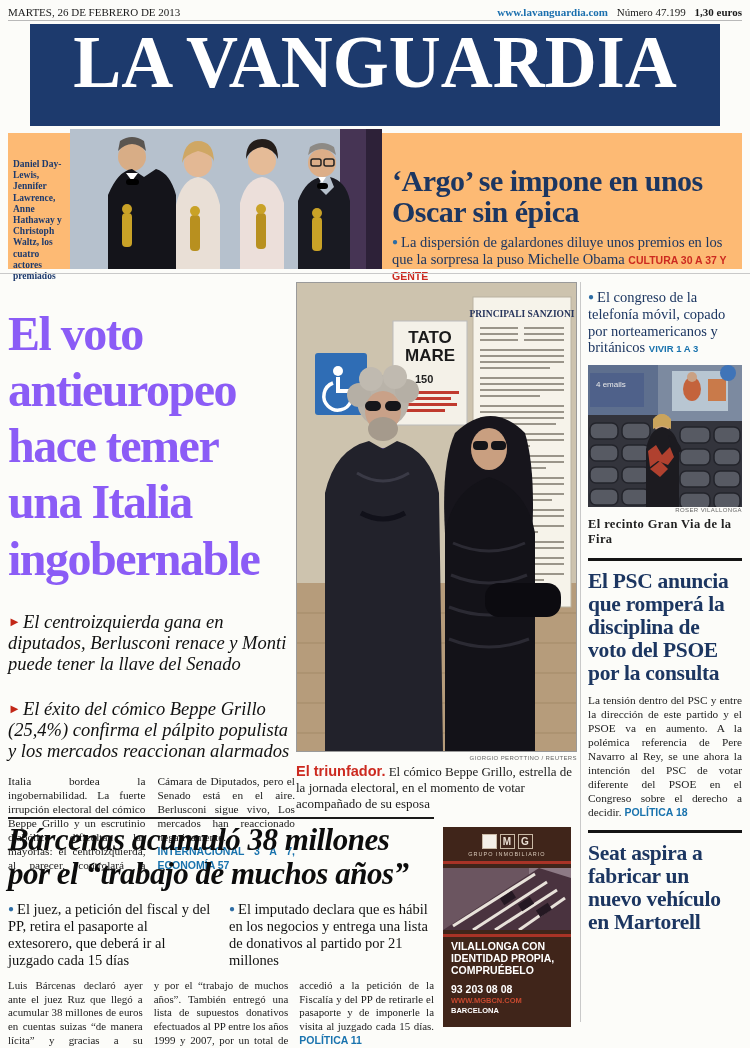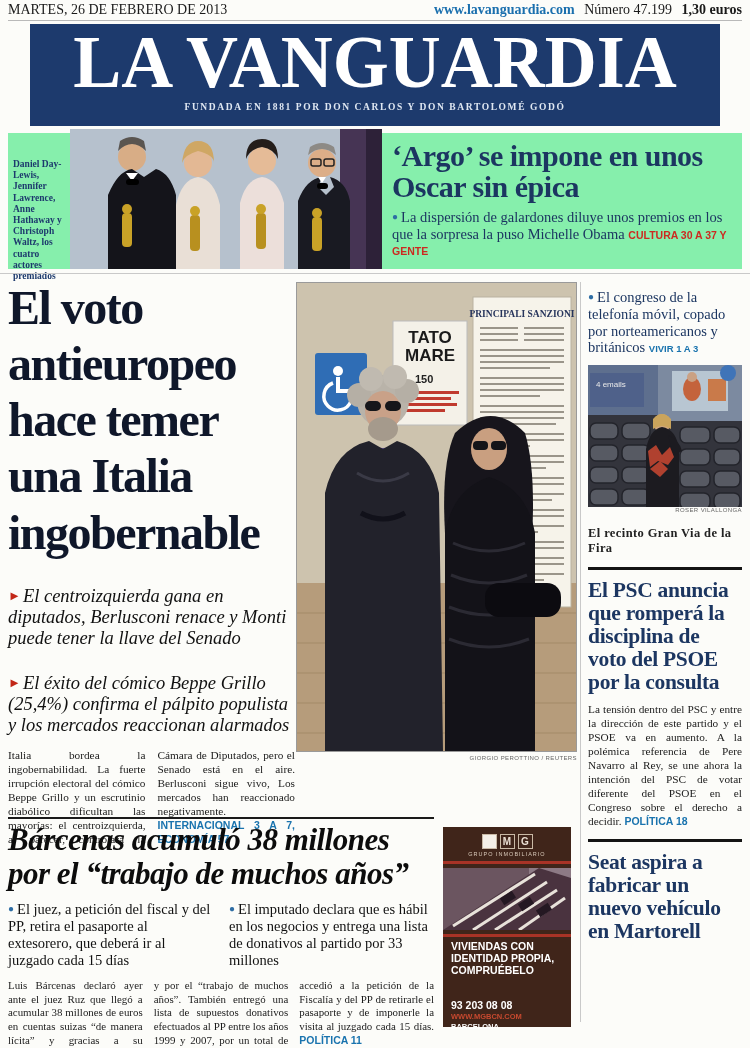--- a/index.html
+++ b/index.html
@@ -2,70 +2,70 @@
 <html><head>
 <meta charset="utf-8">
 <style>
   * { margin:0; padding:0; box-sizing:border-box; }
   body { background:#e8e8e4; font-family:"Liberation Serif", serif; }
   .page { position:relative; width:750px; height:1048px; background:#fcfcf9; margin:0 auto; overflow:hidden; }
 
   
   .topbar { position:absolute; top:3px; left:8px; right:8px; height:18px;
     display:flex; justify-content:space-between; align-items:flex-end;
-    font-size:14px; color:#1a1a1a; border-bottom:1px solid #b9b9b9; padding-bottom:2px; }
+    font-size:11px; color:#1a1a1a; border-bottom:1px solid #b9b9b9; padding-bottom:2px; }
   .topbar .right span { margin-left:6px; }
   .web-link { color:#1a6fae; font-weight:bold; }
   .price { font-weight:bold; }
 
   
   .masthead { position:absolute; top:24px; left:30px; right:30px; height:102px;
     background:#1d3a6d; color:#fff; text-align:center; }
   .masthead h1 { font-family:"Liberation Serif", serif; font-weight:bold; font-size:72px;
     line-height:1.02; letter-spacing:0px; transform:scaleY(1.04); margin-top:2px; white-space:nowrap; }
   .masthead .founded { font-size:9.5px; font-weight:bold; letter-spacing:1.6px; color:#dfe7f2; margin-top:3px; }
 
   
-  .strip { position:absolute; top:133px; left:8px; right:8px; height:136px; background:#86efac; }
+  .strip { position:absolute; top:133px; left:8px; right:8px; height:136px; background:#fdba74; }
   .strip-caption { position:absolute; left:5px; top:26px; width:55px; font-size:9.5px; font-weight:bold;
     color:#1d3a6d; line-height:1.18; }
   .oscars-photo { position:absolute; left:62px; top:-4px; width:312px; height:140px; overflow:hidden; }
   .argo { position:absolute; left:380px; right:8px; top:0; height:136px; padding:8px 4px 0 4px; }
-  .argo h2 { font-size:30px; font-weight:bold; color:#1c3661; line-height:1.02; letter-spacing:-0.5px; }
+  .argo h2 { font-size:30px; font-weight:bold; color:#1c3661; line-height:1.02; letter-spacing:-0.5px;margin-top:25px; }
   .argo p { margin-top:7px; font-size:14.5px; color:#1c3661; line-height:1.14; }
   .dot { color:#2e6da4; font-size:10px; vertical-align:2px; margin-right:3px; }
   .ref { font-family:"Liberation Sans", sans-serif; font-weight:bold; }
   .ref.red { color:#cc2a20; font-size:10.5px; }
   .ref.blue { color:#1973ae; font-size:10.5px; }
 
   .hrule { position:absolute; top:273px; left:0; right:0; border-top:1px solid #c9c9c9; }
 
   
   .lead-col { position:absolute; left:8px; top:280px; width:287px; }
-  .lead-col h1 { font-size:48px; font-weight:bold; color:#0f172a; line-height:1.17; letter-spacing:-1.5px; }
+  .lead-col h1 { font-size:48px; font-weight:bold; color:#8b5cf6; line-height:1.17; letter-spacing:-1.5px;margin-top:26px; }
   .lead-bullet { margin-top:25px; font-size:18.5px; font-style:italic; color:#111; line-height:1.13; }
   .arrow { color:#c22717; font-size:13px; font-style:normal; vertical-align:2px; margin-right:2px; }
   .lead-body { margin-top:12px; column-count:2; column-gap:12px; font-size:11.3px; line-height:1.24;
     text-align:justify; color:#1b1b1b; }
 
   
   .grillo-photo { position:absolute; left:296px; top:282px; width:281px; height:470px; border:1px solid #9a9a9a; overflow:hidden; }
   .credit { font-family:"Liberation Sans", sans-serif; font-size:6px; color:#666; text-align:right; letter-spacing:0.4px; }
   .grillo-credit { position:absolute; left:296px; top:755px; width:281px; }
   .grillo-caption { position:absolute; left:296px; top:763px; width:281px; font-size:13px; color:#1b1b1b; line-height:1.2; }
   .cap-lead { font-family:"Liberation Sans", sans-serif; font-weight:bold; color:#cc2a20; font-size:14.5px; }
 
   
   .vrule { position:absolute; left:580px; top:282px; height:740px; border-left:1px solid #c9c9c9; }
   .right-col { position:absolute; left:588px; top:280px; width:154px; }
   .right-col h3 { font-size:21.5px; font-weight:bold; color:#1c3661; line-height:1.07; letter-spacing:-0.3px; }
   .right-sub { margin-top:9px; font-size:14.5px; color:#1c3661; line-height:1.16; }
   .ref.small { font-size:9.5px; }
   .fira-photo { width:154px; height:142px; margin-top:9px; overflow:hidden; }
-  .fira-caption { font-size:12.5px; font-weight:bold; color:#222; letter-spacing:0.4px; margin-top:13px; }
+  .fira-caption { font-size:12.5px; font-weight:bold; color:#222; letter-spacing:0.4px; margin-top:4px; }
   .divider { height:3px; background:#141414; margin:11px 0 9px 0; }
   .right-body { margin-top:8px; font-size:11.3px; line-height:1.24; text-align:justify; color:#1b1b1b; }
 
   
   .bar-rule { position:absolute; left:8px; top:817px; width:426px; border-top:2px solid #1a1a1a; }
   .barcenas { position:absolute; left:8px; top:823px; width:426px; }
   .barcenas h2 { font-size:31px; font-weight:bold; font-style:italic; color:#0c0c0c; line-height:1.1; letter-spacing:-0.5px; }
   .bar-bullets { display:flex; gap:16px; margin-top:10px; }
   .bar-bullets p { flex:1; font-size:14.5px; color:#111; line-height:1.17; }
   .bar-body { margin-top:10px; column-count:3; column-gap:11px; font-size:10.9px; line-height:1.25;
@@ -75,41 +75,40 @@
   .ad { position:absolute; left:443px; top:827px; width:128px; height:200px; background:#40251a;
     font-family:"Liberation Sans", sans-serif; color:#fff; padding:7px 8px; }
   .ad-logo { display:flex; justify-content:center; gap:3px; }
   .ad-box { width:15px; height:15px; border:1px solid #c9b9a5; font-size:10px; font-weight:bold;
     display:flex; align-items:center; justify-content:center; color:#e9ded2; }
   .ad-box.empty { background:#f4efe7; }
   .ad-sub { text-align:center; font-size:5.5px; letter-spacing:1px; color:#d8c9b9; margin-top:2px; }
   .ad-bar { height:3px; background:#a83326; margin:4px -8px; }
   .ad-photo { height:62px; margin:0 -8px; overflow:hidden; }
   .ad-line1 { font-size:10.5px; font-weight:bold; line-height:1.12; margin-top:3px; }
-  .ad-phone { font-size:10.5px; font-weight:bold; margin-top:23px; }
+  .ad-phone { font-size:10.5px; font-weight:bold; margin-top:7px; }
   .ad-web { font-size:7.5px; font-weight:bold; color:#c6492f; margin-top:1px; }
   .ad-city { font-size:7.5px; font-weight:bold; margin-top:1px; }
 </style>
 </head>
 <body>
 
 <div class="page">
 
   <div class="topbar">
     <span>MARTES, 26 DE FEBRERO DE 2013</span>
     <span class="right">
       <span class="web-link">www.lavanguardia.com</span>
       <span>Número 47.199</span>
       <span class="price">1,30 euros</span>
     </span>
   </div>
 
   <div class="masthead">
     <h1>LA VANGUARDIA</h1>
-    <div class="founded">FUNDADA EN 1881 POR DON CARLOS Y DON BARTOLOMÉ GODÓ</div>
   </div>
 
   <div class="strip">
     <div class="strip-caption">Daniel Day-Lewis, Jennifer Lawrence, Anne Hathaway y Christoph Waltz, los cuatro actores premiados</div>
 
     <div class="oscars-photo">
       <svg width="312" height="140" viewBox="0 0 312 140">
         <rect width="312" height="140" fill="#b6c1cd"></rect>
         <rect x="270" width="42" height="140" fill="#463454"></rect>
         <rect x="296" width="16" height="140" fill="#2d2138"></rect>
@@ -258,20 +257,21 @@
         <ellipse cx="192" cy="166" rx="18" ry="21" fill="#c99f80"></ellipse>
         <rect x="176" y="158" width="15" height="9" rx="4" fill="#141418"></rect>
         <rect x="194" y="158" width="15" height="9" rx="4" fill="#141418"></rect>
         <path d="M148 468 V250 q8 -44 44 -56 q38 12 46 56 v218 z" fill="#131218"></path>
         <path d="M156 260 q36 16 72 0 M154 292 q38 16 76 0 M152 324 q40 16 80 0 M152 356 q40 16 80 0" stroke="#2b2a33" stroke-width="3" fill="none"></path>
         <rect x="188" y="300" width="76" height="34" rx="14" fill="#0c0b10"></rect>
       </g>
     </svg>
   </div>
   <div class="credit grillo-credit">GIORGIO PEROTTINO / REUTERS</div>
+  <p class="grillo-caption"><span class="cap-lead">El triunfador.</span><span> El cómico Beppe Grillo, estrella de la jornada electoral, en el momento de votar acompañado de su esposa</span></p>
 
   <div class="vrule"></div>
 
   <div class="right-col">
     <p class="right-sub"><span class="dot">●</span><span>El congreso de la telefonía móvil, copado por norteamericanos y británicos </span><span class="ref blue small">VIVIR 1 A 3</span></p>
 
     <div class="fira-photo">
       <svg width="154" height="142" viewBox="0 0 154 142">
         <rect width="154" height="142" fill="#33343c"></rect>
         <rect x="0" y="0" width="70" height="50" fill="#5e6f8e"></rect>
@@ -323,21 +323,21 @@
 
     <h3>Seat aspira a fabricar un nuevo vehículo en Martorell</h3>
 
   </div>
 
   <div class="bar-rule"></div>
   <div class="barcenas">
     <h2>Bárcenas acumuló 38 millones por el “trabajo de muchos años”</h2>
     <div class="bar-bullets">
       <p><span class="dot">●</span><span>El juez, a petición del fiscal y del PP, retira el pasaporte al extesorero, que deberá ir al juzgado cada 15 días</span></p>
-      <p><span class="dot">●</span><span>El imputado declara que es hábil en los negocios y entrega una lista de donativos al partido por 33 millones</span></p>
+      <p><span class="dot">●</span><span>El imputado declara que es hábil en los negocios y entrega una lista de donativos al partido por 21 millones</span></p>
     </div>
     <p class="bar-body"><span>Luis Bárcenas declaró ayer ante el juez Ruz que llegó a acumular 38 millones de euros en cuentas suizas “de manera lícita” y gracias a su “habilidad” para los negocios y por el “trabajo de muchos años”. También entregó una lista de supuestos donativos efectuados al PP entre los años 1999 y 2007, por un total de 33 millones. El magistrado accedió a la petición de la Fiscalía y del PP de retirarle el pasaporte y de imponerle la visita al juzgado cada 15 días. </span><span class="ref blue">POLÍTICA 11</span></p>
   </div>
 
   <div class="ad">
     <div class="ad-logo">
       <div class="ad-box empty"></div>
       <div class="ad-box">M</div>
       <div class="ad-box">G</div>
     </div>
@@ -355,19 +355,19 @@
             <path d="M76 62 L122 30"></path>
         </g>
         <g fill="#241822">
           <rect x="58" y="26" width="14" height="8" transform="rotate(-33 65 30)"></rect>
           <rect x="76" y="32" width="14" height="8" transform="rotate(-33 83 36)"></rect>
           <rect x="94" y="38" width="14" height="8" transform="rotate(-33 101 42)"></rect>
         </g>
       </svg>
     </div>
     <div class="ad-bar"></div>
-    <div class="ad-line1">VIVIENDAS CON IDENTIDAD PROPIA, COMPRUÉBELO</div>
+    <div class="ad-line1">VILALLONGA CON IDENTIDAD PROPIA, COMPRUÉBELO</div>
     <div class="ad-phone">93 203 08 08</div>
     <div class="ad-web">WWW.MGBCN.COM</div>
     <div class="ad-city">BARCELONA</div>
   </div>
 
 </div>
 
 </body></html>

